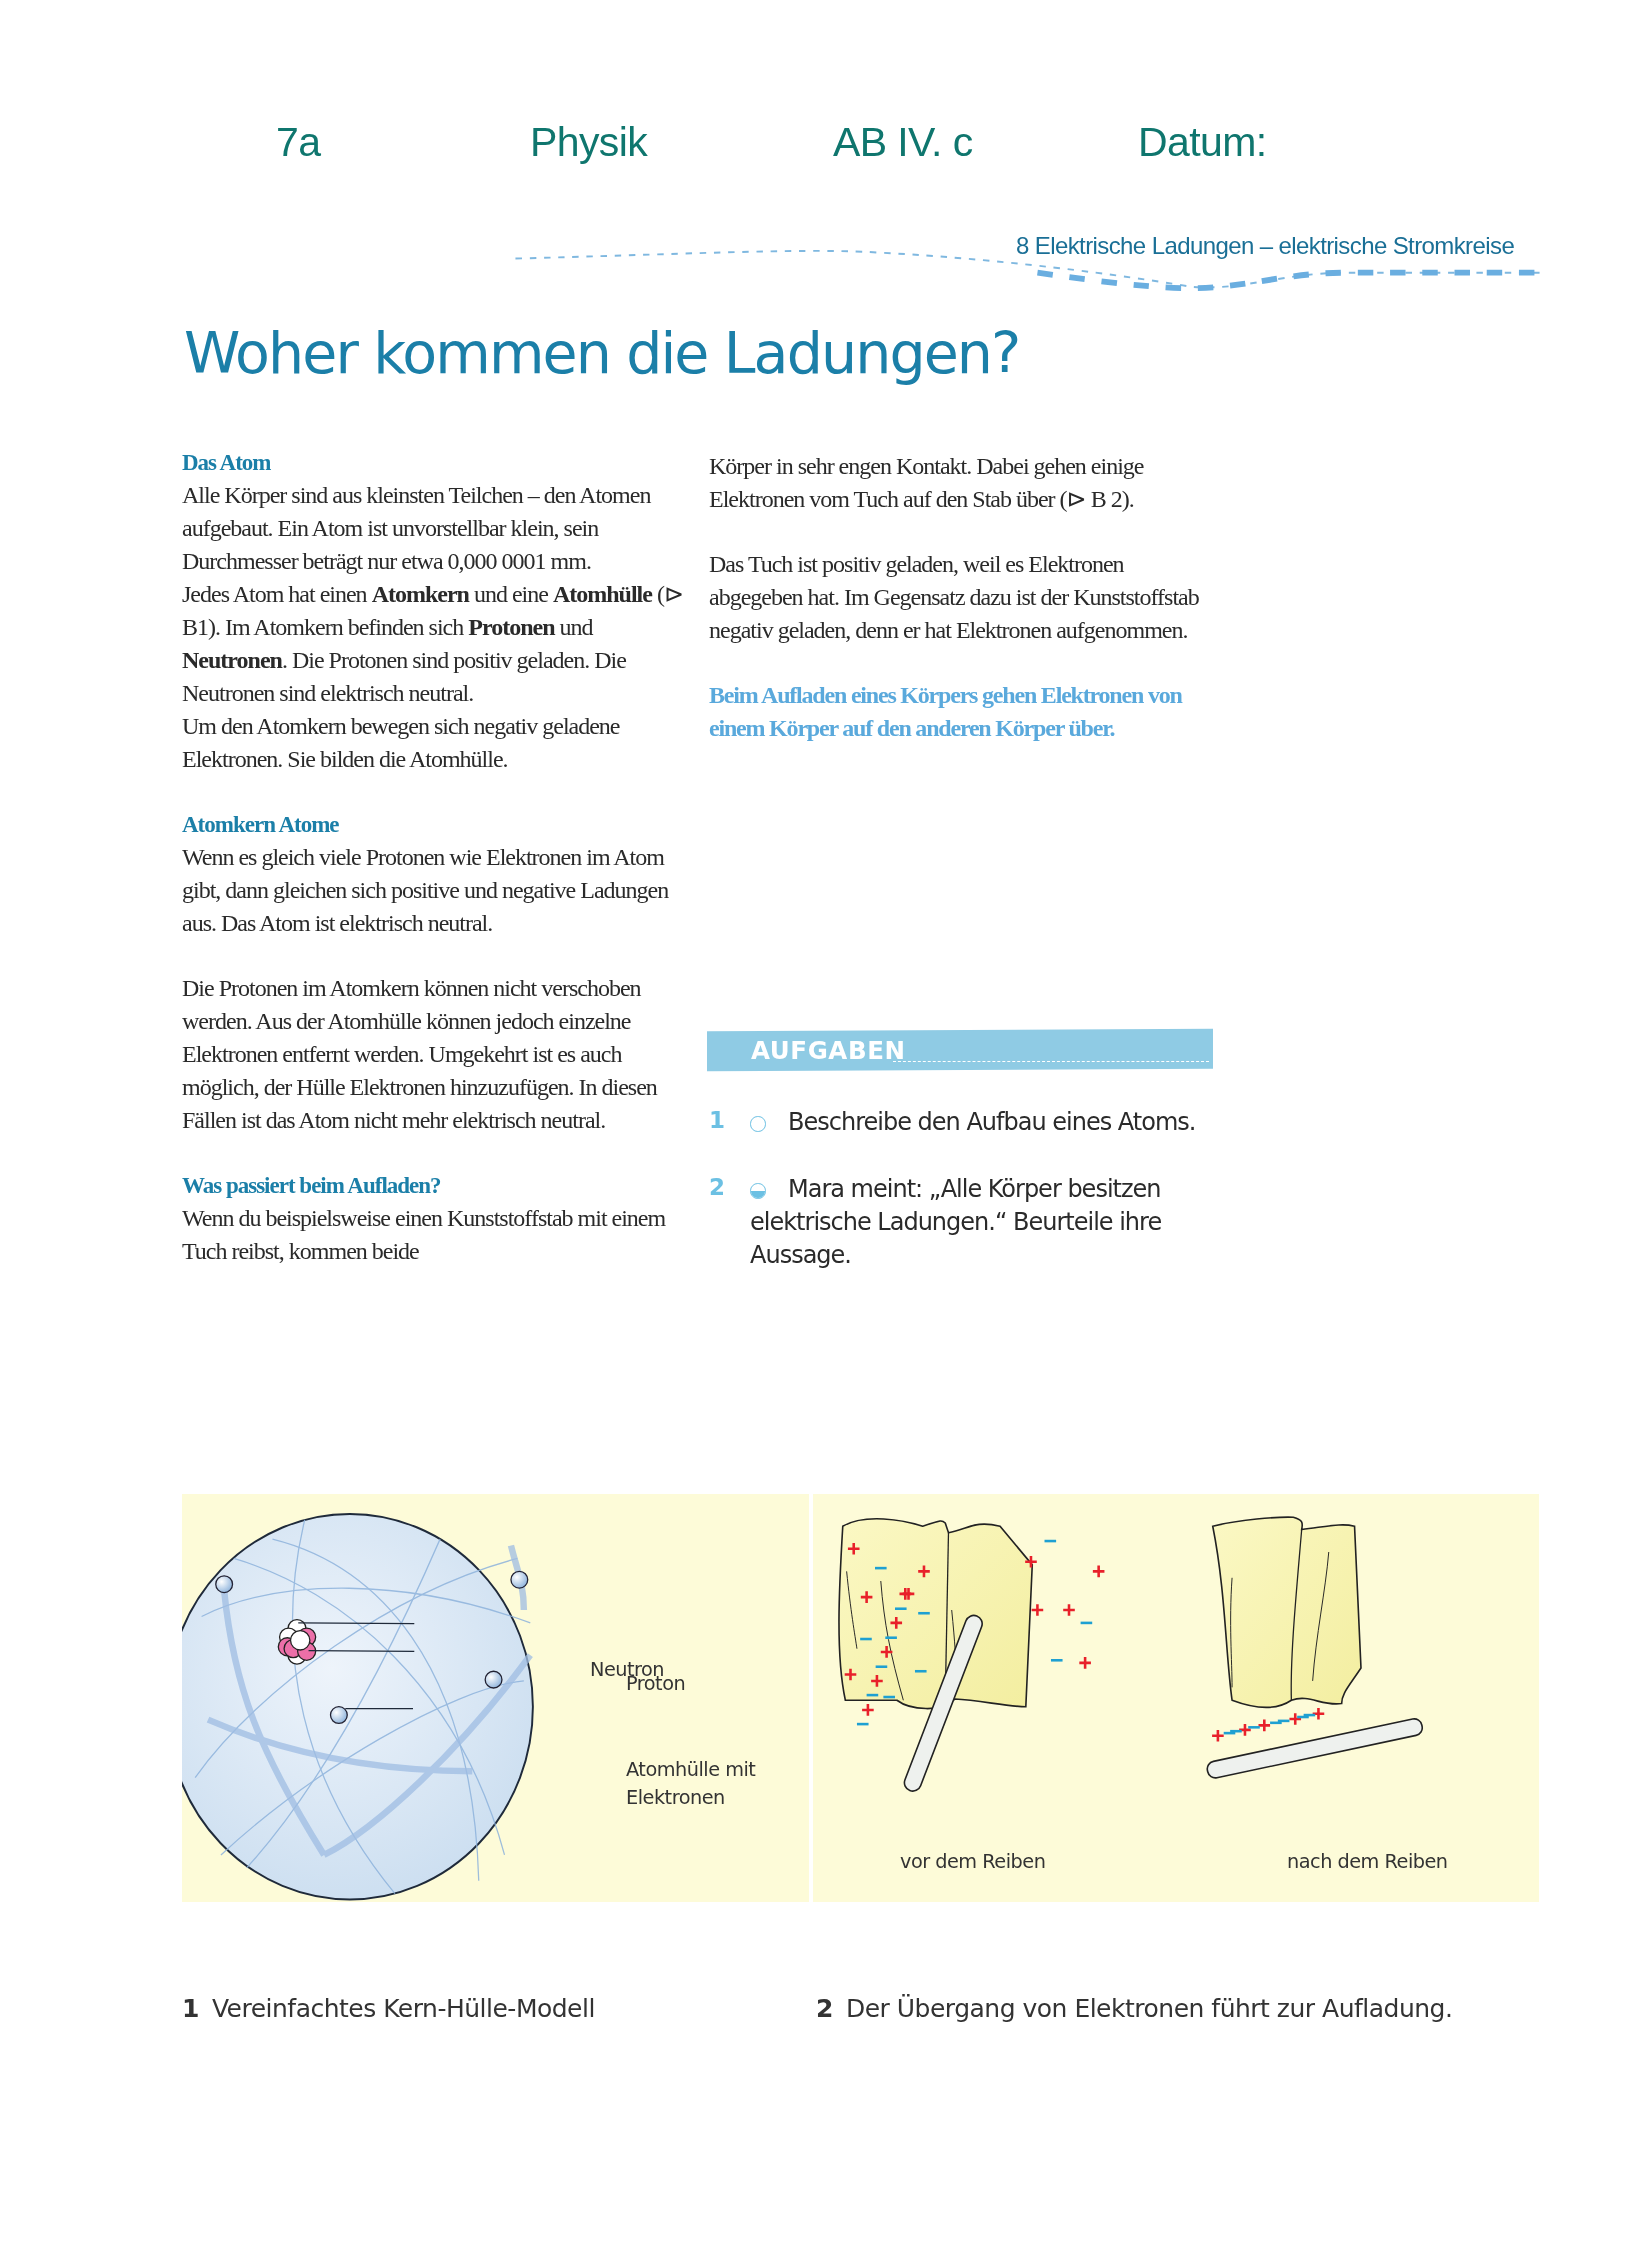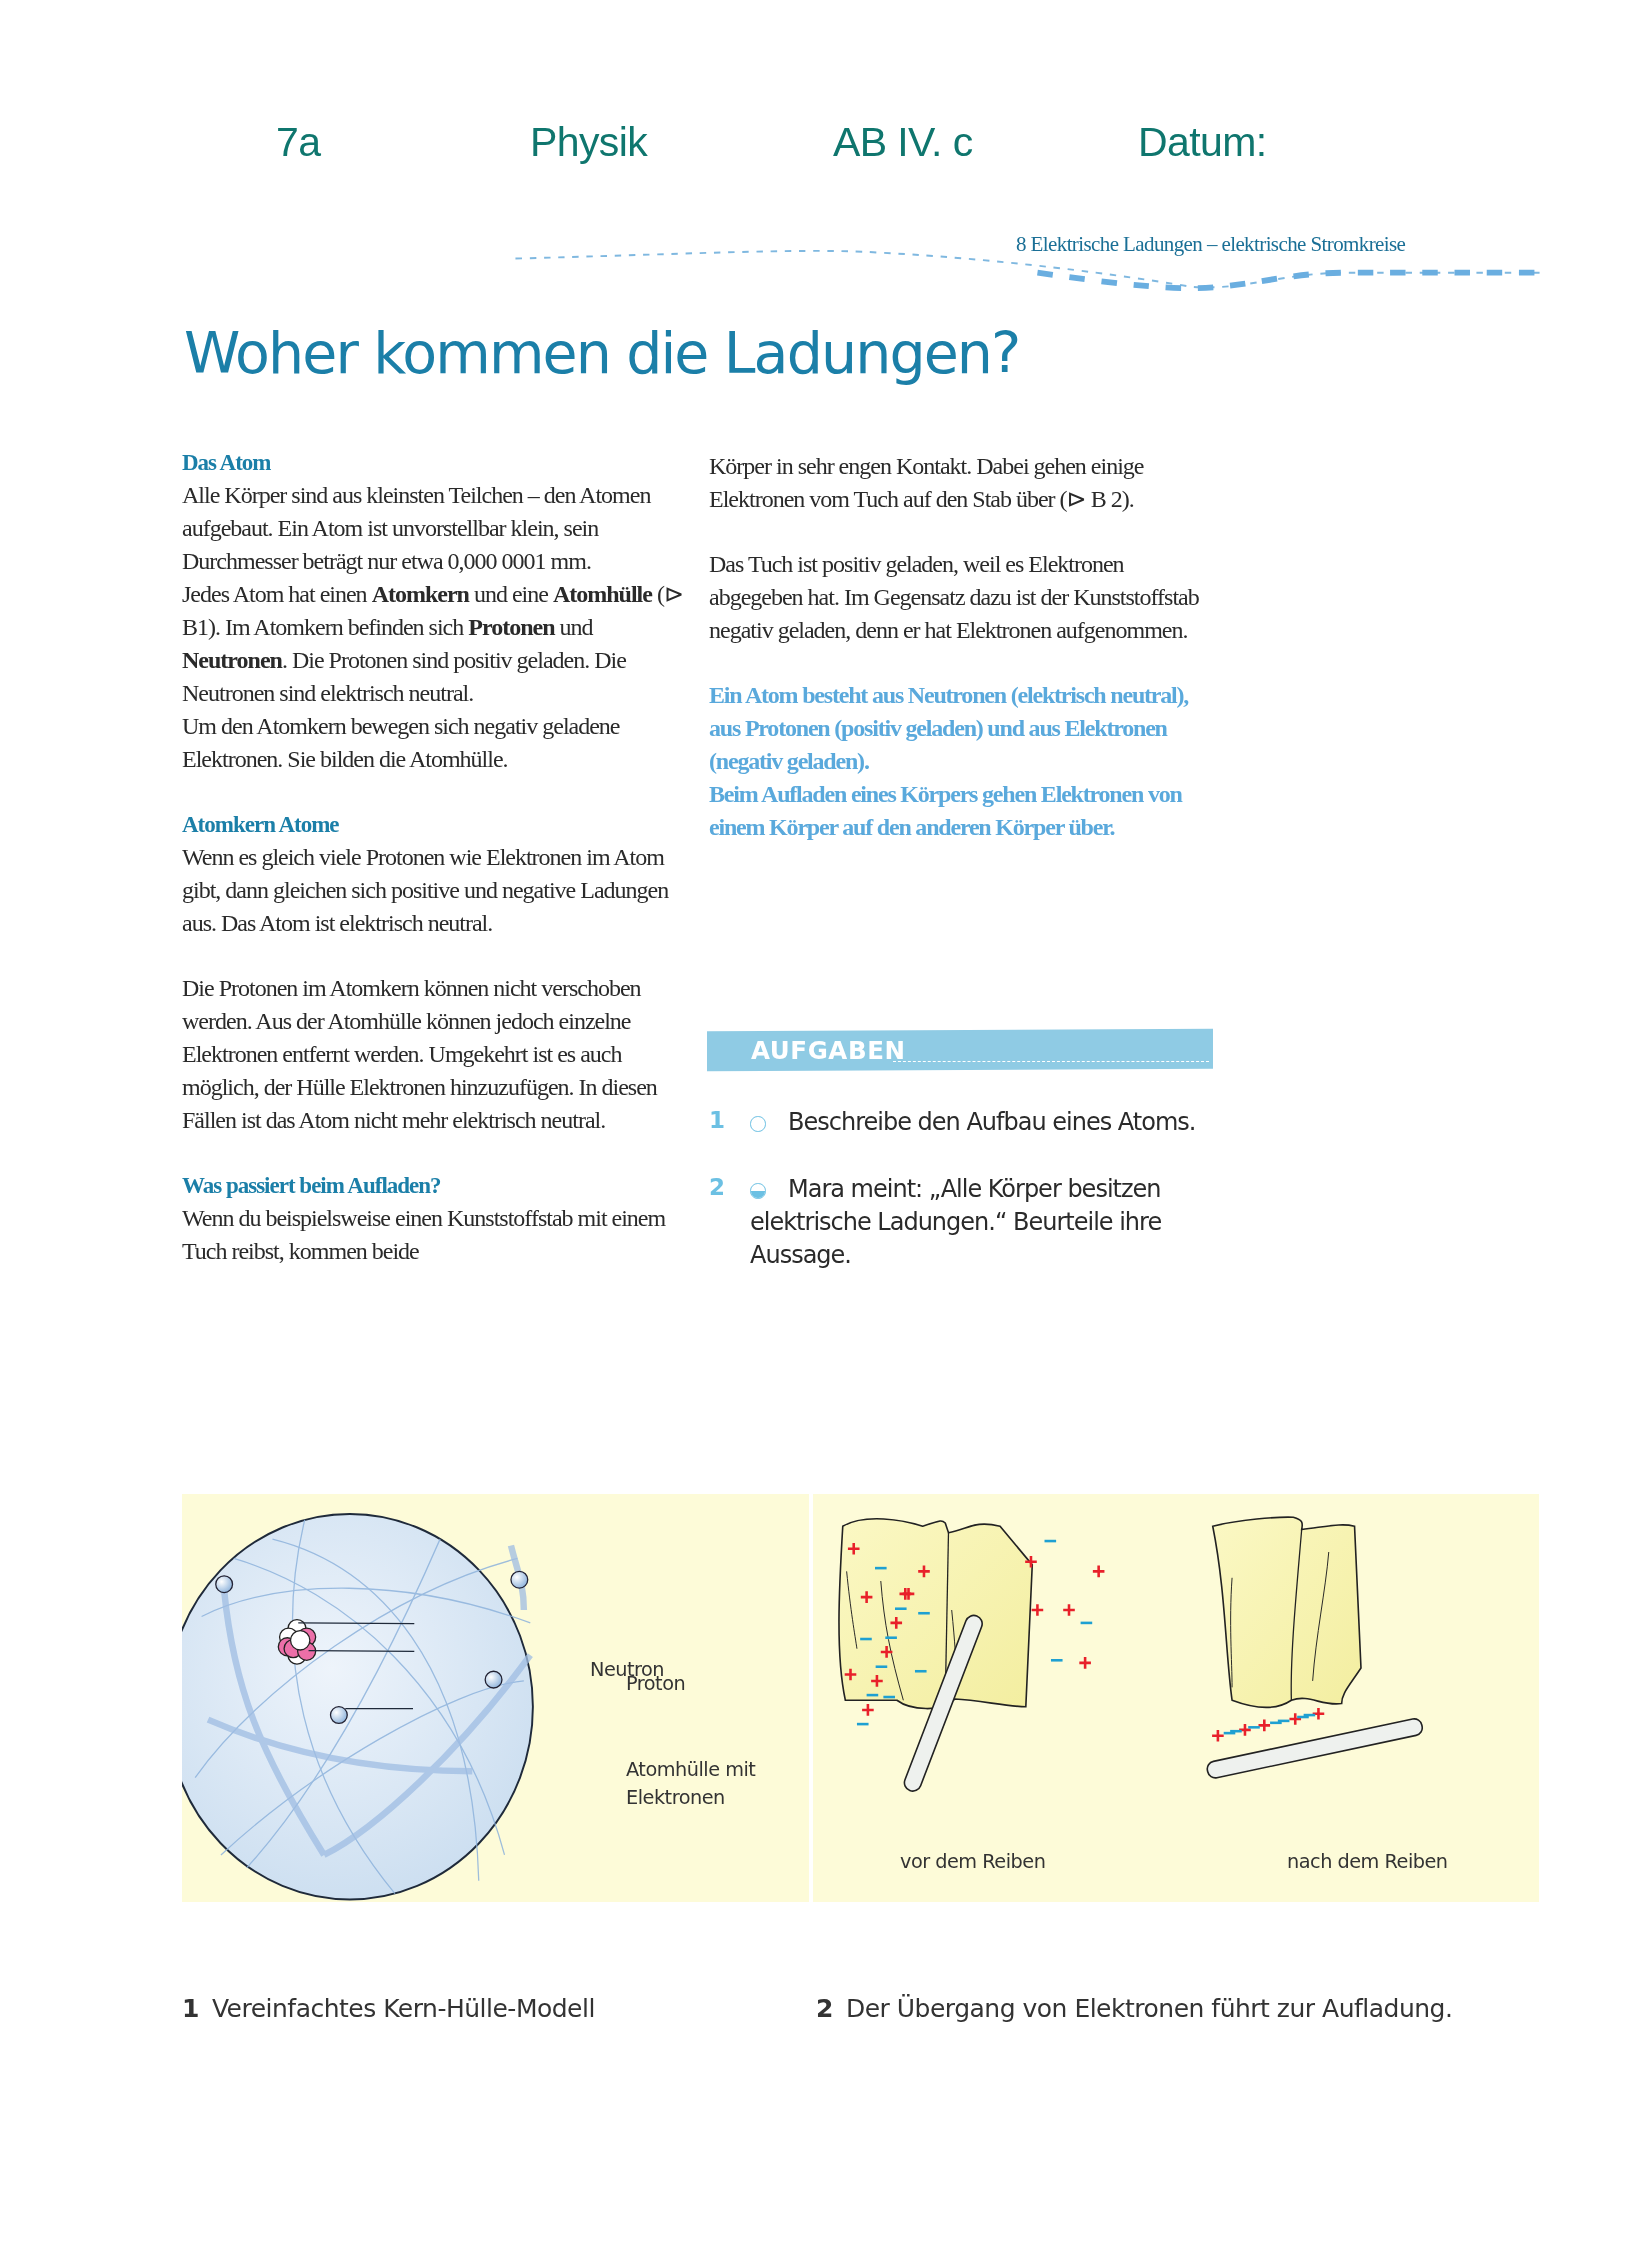--- a/index.html
+++ b/index.html
@@ -4,22 +4,22 @@
 <style>
   html, body { margin: 0; padding: 0; background: #ffffff; }
   body { width: 1645px; height: 2261px; position: relative; overflow: hidden;
          font-family: "DejaVu Sans", sans-serif; color: #222; }
   .abs { position: absolute; }
 
   
   .hdr { position: absolute; top: 119px; font-family: "Liberation Sans", sans-serif;
          font-size: 41px; color: #0f766e; white-space: nowrap; letter-spacing: -0.6px; }
 
-  .chapter { position: absolute; left: 1016px; top: 232px; font-size: 21px; color: #1a6f96;
-             font-family: Liberation Serif, serif; letter-spacing: -0.6px; white-space: nowrap; }
+  .chapter { position: absolute; left: 1016px; top: 232px; font-size: 24px; color: #1a6f96;
+             font-family: Liberation Sans, sans-serif; letter-spacing: -0.6px; white-space: nowrap; }
 
   .title { position: absolute; left: 184px; top: 320px; font-size: 57px; color: #1b7fa8;
            font-family: "DejaVu Sans", sans-serif; letter-spacing: -1.9px; white-space: nowrap; }
 
   .col { position: absolute; width: 509px; font-size: 24px; line-height: 33px; color: #2a2a2a;
          font-family: Liberation Serif, serif; letter-spacing: -1px; }
   .col p { margin: 0; }
   .h { color: #1b7fa8; font-weight: bold; font-size: 23px; letter-spacing: -1px; }
   .gap { height: 32px; }
   b { font-weight: bold; }
@@ -74,21 +74,20 @@
   <div class="gap"></div>
   <p class="h">Was passiert beim Aufladen?</p>
   <p>Wenn du beispielsweise einen Kunststoffstab mit einem Tuch reibst, kommen beide</p>
 </div>
 
 <div class="col" style="left:709px; top:450px; width:503px;">
   <p>Körper in sehr engen Kontakt. Dabei gehen einige Elektronen vom Tuch auf den Stab über (⊳ B 2).</p>
   <div class="gap"></div>
   <p>Das Tuch ist positiv geladen, weil es Elektronen abgegeben hat. Im Gegensatz dazu ist der Kunststoffstab negativ geladen, denn er hat Elektronen aufgenommen.</p>
   <div class="gap"></div>
-  <p class="summary">Ein Atom besteht aus Neutronen (elektrisch neutral), aus Protonen (positiv geladen) und aus Elektronen (negativ geladen).</p>
   <p class="summary">Beim Aufladen eines Körpers gehen Elektronen von einem Körper auf den anderen Körper über.</p>
 </div>
 
 <div class="aufg-band"></div>
 <div class="aufg-label">AUFGABEN</div>
 <div class="aufg-dash"></div>
 
 <div>
   <div class="tnum" style="left:709px; top:1107px;">1</div>
   <div class="tlevel" style="left:750px; top:1116px;"></div>

